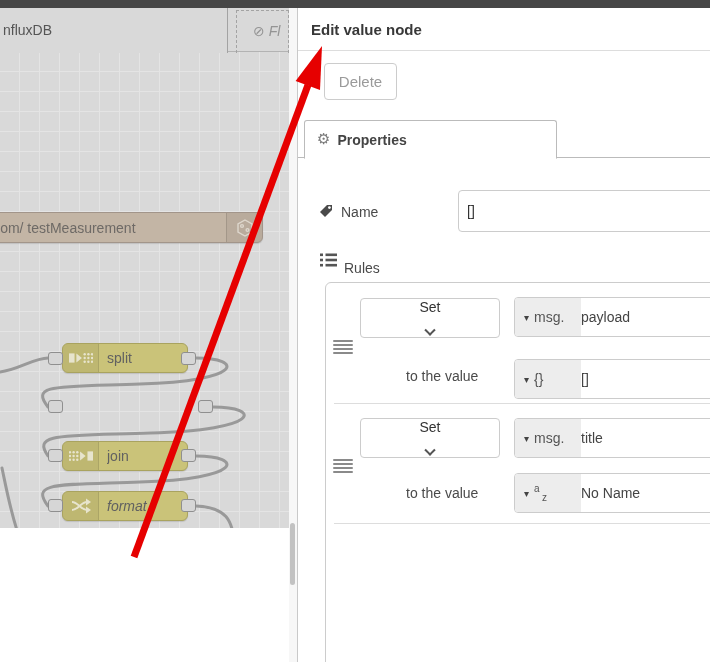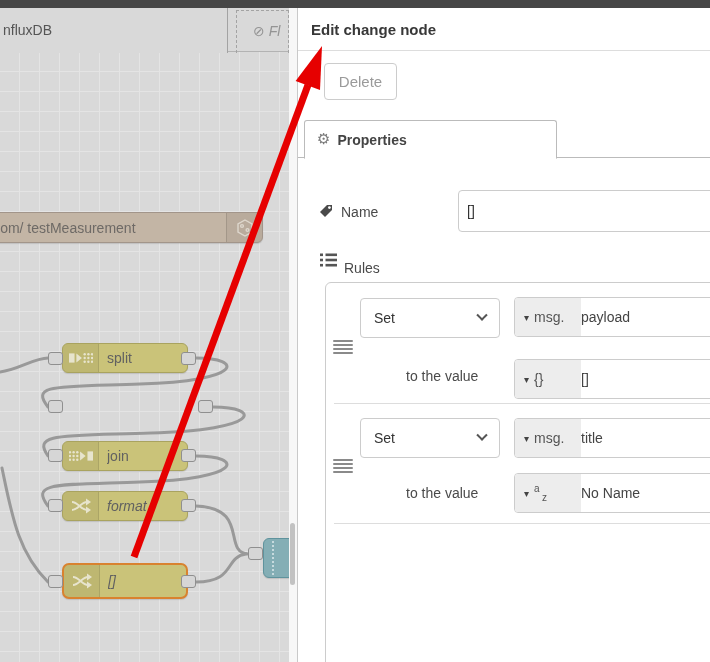--- a/index.html
+++ b/index.html
@@ -5,21 +5,21 @@
   * { margin:0; padding:0; box-sizing:border-box; }
   html,body { width:710px; height:662px; overflow:hidden; }
   body { font-family:"Liberation Sans", sans-serif; position:relative; background:#fff; }
 
   #stage { position:absolute; inset:0; width:710px; height:662px; overflow:hidden; }
 
   
   .topbar { position:absolute; left:0; top:0; width:710px; height:8px; background:#464646; z-index:30; }
 
   
-  .canvas { position:absolute; left:0; top:8px; width:289px; height:654px; background:#d9d9d9; overflow:hidden; z-index:1; }
+  .canvas { position:absolute; left:0; top:8px; width:289px; height:520px; background:#d9d9d9; overflow:hidden; z-index:1; }
   .grid { position:absolute; left:0; top:44px; width:289px; height:610px;
     background-image:
       repeating-linear-gradient(to right, transparent 0 19px, #e4e4e4 19px 20px),
       repeating-linear-gradient(to bottom, transparent 0 19px, #e4e4e4 19px 20px);
   }
   .tabbar { position:absolute; left:0; top:0; width:289px; height:44px; background:#d9d9d9; border-bottom:1px solid #b3b3b3; }
   .tab-active { position:absolute; left:0; top:0; width:228px; height:45px; background:#d9d9d9; border-right:1px solid #a3a3a3;
     font-size:14px; color:#555; line-height:44px; padding-left:3px; white-space:nowrap; overflow:hidden; }
   .tab-disabled { position:absolute; left:236px; top:2px; width:53px; height:43px; border:1px dashed #a3a3a3; border-bottom:none;
     color:#949494; font-size:14px; line-height:40px; padding-left:16px; white-space:nowrap; }
@@ -60,21 +60,21 @@
 
   .form-label { position:absolute; font-size:14px; color:#4a4a4a; }
   .name-input { position:absolute; left:160px; top:182px; width:260px; height:42px; border:1px solid #ccc; border-radius:4px;
     font-size:14px; color:#333; padding:0 8px; font-family:"Liberation Sans", sans-serif; outline:none; background:#fff; }
 
   .rules-box { position:absolute; left:27px; top:274px; width:400px; height:400px; border:1px solid #ccc; border-radius:6px; background:#fff; }
   .rb-divider { position:absolute; left:8px; width:394px; height:1px; background:#ddd; }
   .drag-handle { position:absolute; width:20px; display:flex; flex-direction:column; gap:2px; cursor:grab; }
   .drag-handle i { display:block; height:2px; background:#8a8a8a; border-radius:1px; }
   .rule-select { position:absolute; width:140px; height:40px; border:1px solid #ccc; border-radius:4px; background:#fff;
-    display:flex; align-items:center; justify-content:space-between; padding:0 13px; font-size:14px; color:#333; cursor:pointer; }
+    display:flex; align-items:center; justify-content:space-between; padding:0 13px; font-size:14px; color:#333; cursor:pointer;flex-direction:column; }
   .chev { width:8px; height:8px; border-right:2px solid #555; border-bottom:2px solid #555; transform:rotate(45deg) translate(-2px,-2px); }
   .combo { position:absolute; width:230px; height:40px; border:1px solid #ccc; border-radius:4px; background:#fff; display:flex; overflow:hidden; cursor:text; }
   .combo-prefix { width:66px; background:#ededed; display:flex; align-items:center; gap:5px; padding-left:9px; flex:none; }
   .combo-caret { font-size:10px; color:#444; font-family:"DejaVu Sans", sans-serif; }
   .combo-type { font-size:14px; color:#555; }
   .combo-value { display:flex; align-items:center; font-size:14px; color:#444; white-space:nowrap; }
   .to-label { position:absolute; width:90px; text-align:left; font-size:14px; color:#4a4a4a; }
   .az { position:relative; width:13px; height:16px; display:inline-block; }
   .az .sup { position:absolute; left:0; top:-2px; font-size:10px; color:#555; }
   .az .sub { position:absolute; right:0; bottom:-2px; font-size:10px; color:#555; }
@@ -209,21 +209,21 @@
     </div>
     <div class="port" style="left:248px; top:539px;"></div>
   </div>
 
   <div class="vscroll">
     <div class="vscroll-thumb"></div>
   </div>
 
   <div class="panel">
     <div class="panel-header">
-      <div class="panel-title">Edit change node</div>
+      <div class="panel-title">Edit value node</div>
     </div>
 
     <div class="btn-delete">Delete</div>
 
     <div class="tabrow">
       <div class="prop-tab">
         <span class="gear">⚙</span>
         <span class="prop-tab-label">Properties</span>
       </div>
     </div>

